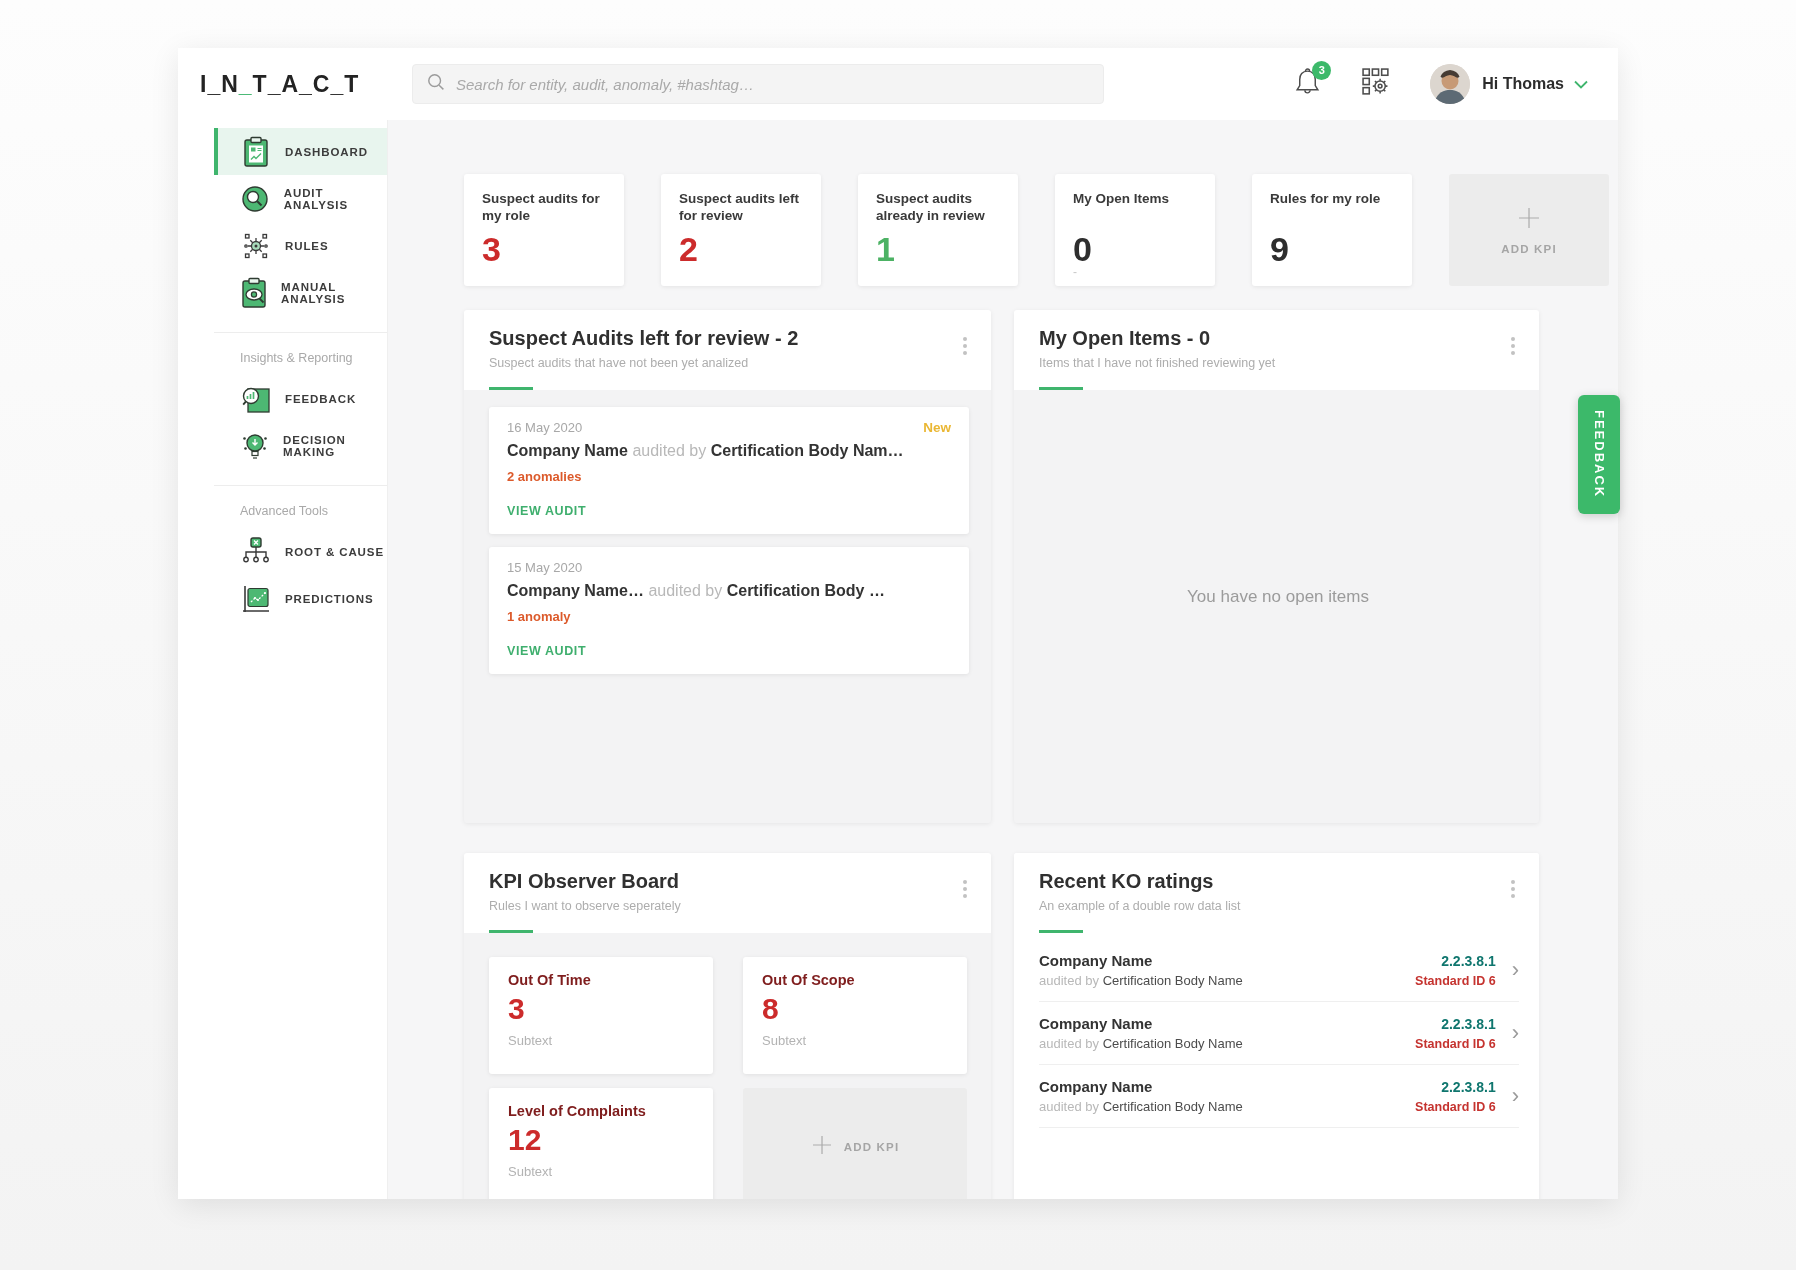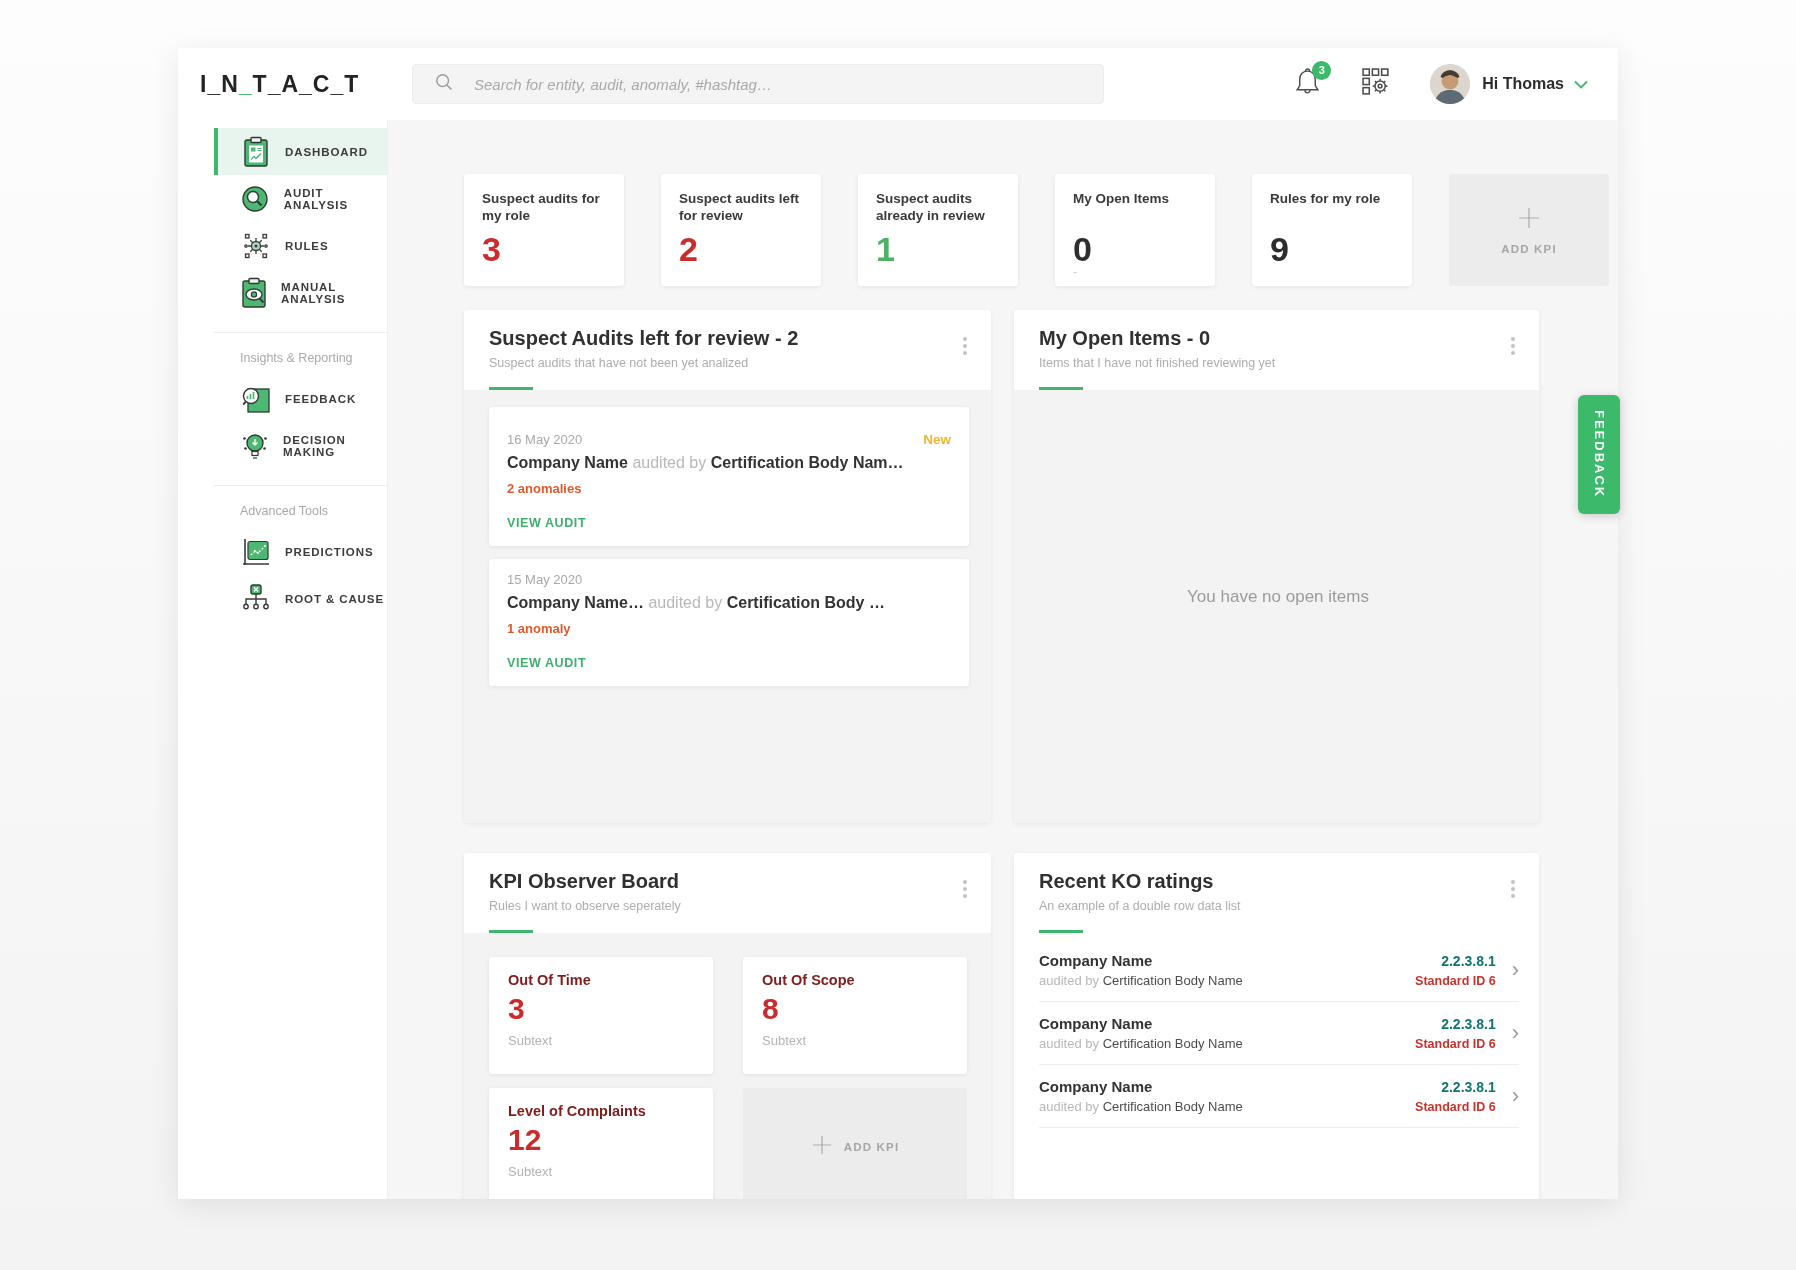--- a/index.html
+++ b/index.html
@@ -14,21 +14,21 @@
     background:#fff; box-shadow:0 6px 28px rgba(0,0,0,0.09);
     display:flex; flex-direction:column;
   }
   
   .topbar { flex:0 0 72px; display:flex; align-items:center; padding:0 30px 0 22px; background:#fff; }
   .logo { font-size:23px; font-weight:800; letter-spacing:1px; color:#232323; width:172px; white-space:nowrap; }
   .logo .accent { color:#3FB56D; }
   .search {
     width:692px; height:40px; margin-left:40px; background:#f4f4f4;
     border:1px solid #ececec; border-radius:4px;
-    display:flex; align-items:center; gap:21px; padding:0 22px;
+    display:flex; align-items:center; gap:11px; padding:0 14px;
   }
   .search input {
     flex:1; border:none; background:transparent; outline:none;
     font-family:"Liberation Sans", sans-serif; font-size:15px; color:#555;
   }
   .search input::placeholder { font-style:italic; color:#a9a9a9; }
   .topbar-right { margin-left:auto; display:flex; align-items:center; }
   .bell-wrap { position:relative; margin-right:40px; cursor:pointer; }
   .bell-badge {
     position:absolute; top:-7px; right:-10px; width:19px; height:19px; border-radius:50%;
@@ -84,21 +84,21 @@
   .dots-menu { position:absolute; top:20px; right:20px; padding:4px; cursor:pointer; }
   .dots-menu i { display:block; width:4px; height:4px; border-radius:50%; background:#c2c2c2; margin:3px 0; }
   .panel-body { flex:1; padding:17px 22px 0 25px; min-height:0; }
   
   .audit-card {
     background:#fff; border-radius:3px; box-shadow:0 1px 4px rgba(0,0,0,0.08);
     padding:13px 18px 15px; margin-bottom:13px; cursor:pointer;
   }
   .audit-top { display:flex; align-items:baseline; }
   .audit-date { font-size:13px; color:#a8a8a8; }
-  .audit-badge { margin-left:auto; font-size:13.5px; font-weight:700; color:#EAB733;margin-top:12px; }
+  .audit-badge { margin-left:auto; font-size:13.5px; font-weight:700; color:#EAB733; }
   .audit-main { margin-top:7px; font-size:16px; color:#333; }
   .bold { font-weight:700; color:#333; }
   .muted { color:#b8b8b8; }
   .audit-anom { margin-top:9px; font-size:13px; font-weight:700; color:#DC5A2B; }
   .audit-action { margin-top:20px; font-size:12.5px; font-weight:700; letter-spacing:0.6px; color:#3FAF6E; cursor:pointer; display:inline-block; }
   .empty-msg { text-align:center; padding-top:180px; font-size:17px; color:#9b9b9b; }
   
   .obs-body { padding:24px 22px 0 25px; }
   .obs-grid { display:grid; grid-template-columns:224px 224px; column-gap:30px; row-gap:14px; }
   .obs-card {
@@ -271,44 +271,44 @@
               <circle cx="24.5" cy="18.5" r="1.3" fill="#2e3b31"></circle>
             </svg>
         </span>
         <span class="side-label">DECISION MAKING</span>
       </div>
 
       <div class="side-divider"></div>
       <div class="side-section-label">Advanced Tools</div>
       <div class="side-item">
         <span class="side-icon">
+          <svg width="30" height="32" viewBox="0 0 30 32" fill="none" stroke="#3a3a3a" stroke-width="1.4">
+              <rect x="10" y="2" width="10" height="9" rx="2" fill="#4DB873" stroke="#2e3b31"></rect>
+              <path d="M13 4.5l4 4 M17 4.5l-4 4" stroke="#fff" stroke-width="1.3"></path>
+              <path d="M15 11v5 M5 16.5v0 M5 21v-5h20v5 M15 16v5"></path>
+              <circle cx="5" cy="23.5" r="2.2"></circle>
+              <circle cx="15" cy="23.5" r="2.2"></circle>
+              <circle cx="25" cy="23.5" r="2.2"></circle>
+            </svg>
+        </span>
+        <span class="side-label">ROOT &amp; CAUSE</span>
+      </div>
+      <div class="side-item">
+        <span class="side-icon">
           <svg width="30" height="30" viewBox="0 0 30 30">
               <path d="M4 2v26 M2 27h26" stroke="#3a3a3a" stroke-width="1.6"></path>
               <rect x="7" y="4.5" width="20" height="18" rx="2" fill="#4DB873" stroke="#2e3b31" stroke-width="1.2"></rect>
               <path d="M10 18 l4-4 3 2 7-7" fill="none" stroke="#fff" stroke-width="1.3" stroke-dasharray="2 1.6"></path>
               <circle cx="14" cy="14" r="1.1" fill="#fff"></circle>
               <circle cx="17" cy="16" r="1.1" fill="#fff"></circle>
               <circle cx="24" cy="9" r="1.1" fill="#fff"></circle>
             </svg>
         </span>
         <span class="side-label">PREDICTIONS</span>
       </div>
-      <div class="side-item">
-        <span class="side-icon">
-          <svg width="30" height="32" viewBox="0 0 30 32" fill="none" stroke="#3a3a3a" stroke-width="1.4">
-              <rect x="10" y="2" width="10" height="9" rx="2" fill="#4DB873" stroke="#2e3b31"></rect>
-              <path d="M13 4.5l4 4 M17 4.5l-4 4" stroke="#fff" stroke-width="1.3"></path>
-              <path d="M15 11v5 M5 16.5v0 M5 21v-5h20v5 M15 16v5"></path>
-              <circle cx="5" cy="23.5" r="2.2"></circle>
-              <circle cx="15" cy="23.5" r="2.2"></circle>
-              <circle cx="25" cy="23.5" r="2.2"></circle>
-            </svg>
-        </span>
-        <span class="side-label">ROOT &amp; CAUSE</span>
-      </div>
     </div>
 
     <div class="main">
 
       <div class="kpi-row">
         <div class="kpi-card">
           <div class="kpi-title">Suspect audits for my role</div>
           <div class="kpi-value v-red">3</div>
         </div>
         <div class="kpi-card">

